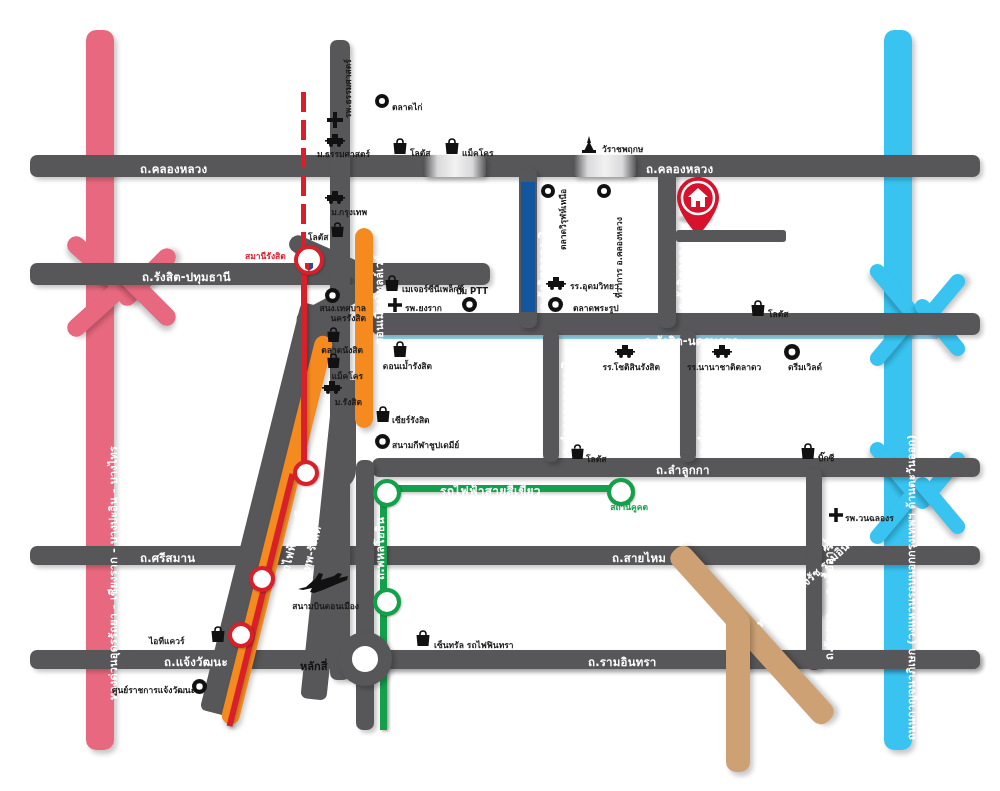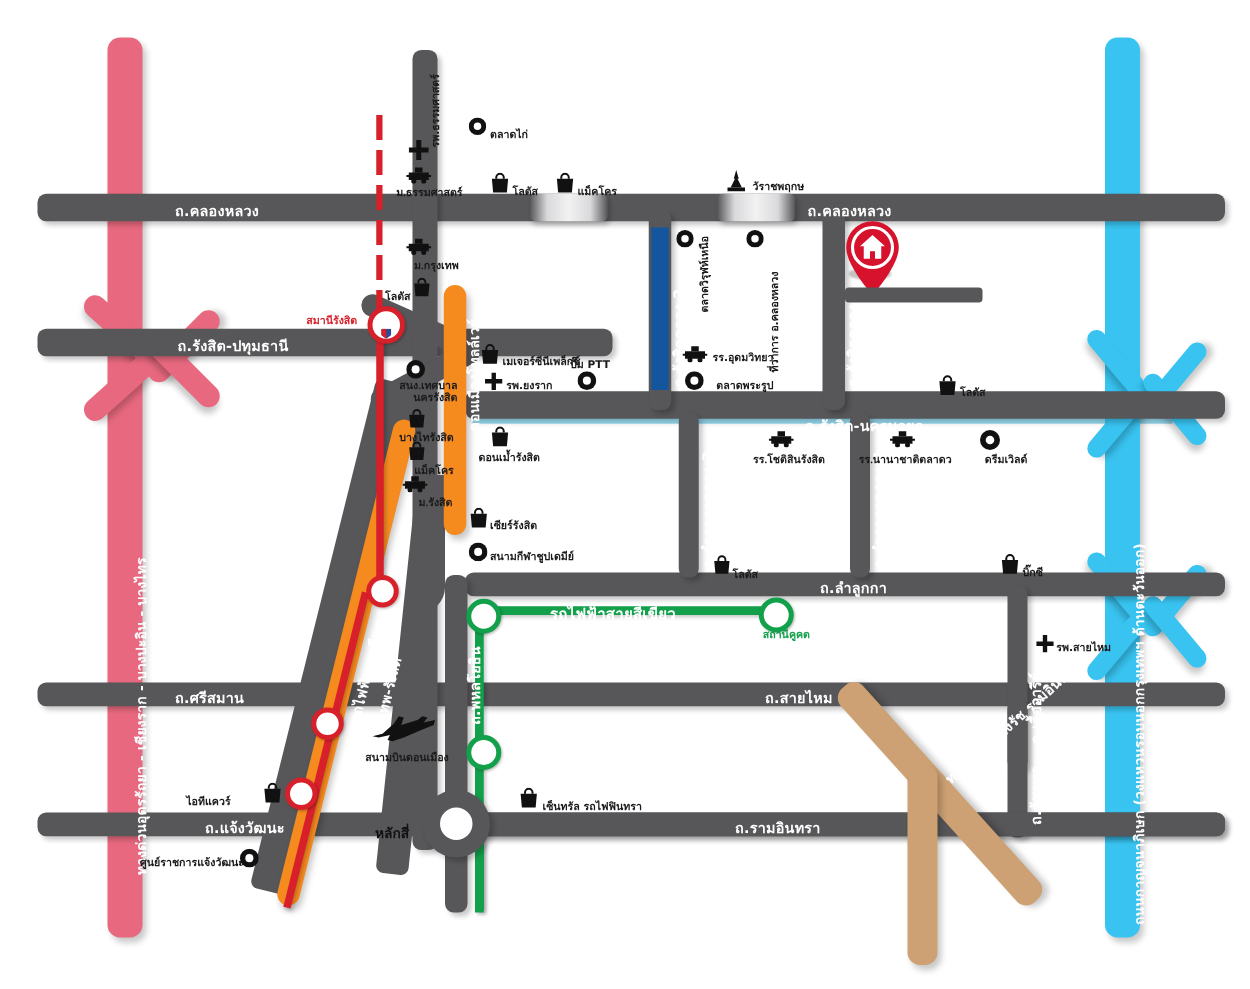--- a/index.html
+++ b/index.html
@@ -282,21 +282,21 @@
   </div>
   <div class="poi center" style="left:300px;top:303px;width:66px;line-height:10px;"><span style="white-space:pre-line;">สนง.เทศบาล
 นครรังสิต</span></div>
 
   <div class="ic" style="left:326px;top:327px;">
     <svg width="15" height="16" viewBox="0 0 16 17">
         <path d="M5 5V4a3 3 0 016 0v1" fill="none" stroke="#111" stroke-width="1.6"></path>
         <path d="M1.5 5h13l-1 11h-11z" fill="#111"></path>
       </svg>
   </div>
-  <div class="poi center" style="left:303px;top:343px;width:60px;">บางไทรังสิต</div>
+  <div class="poi center" style="left:303px;top:343px;width:60px;">ตลาดนังสิต</div>
 
   <div class="ic" style="left:326px;top:353px;">
     <svg width="15" height="16" viewBox="0 0 16 17">
         <path d="M5 5V4a3 3 0 016 0v1" fill="none" stroke="#111" stroke-width="1.6"></path>
         <path d="M1.5 5h13l-1 11h-11z" fill="#111"></path>
       </svg>
   </div>
   <div class="poi center" style="left:303px;top:369px;width:60px;">แม็คโคร</div>
 
   <div class="ic" style="left:322px;top:380px;">
@@ -428,21 +428,21 @@
         <path d="M1.5 5h13l-1 11h-11z" fill="#111"></path>
       </svg>
   </div>
   <div class="poi" style="left:818px;top:451px;">บิ๊กซี</div>
 
   <div class="ic" style="left:829px;top:508px;">
     <svg width="14" height="14" viewBox="0 0 16 16">
         <path d="M6 0h4v6h6v4h-6v6H6v-6H0V6h6z" fill="#111"></path>
       </svg>
   </div>
-  <div class="poi" style="left:845px;top:511px;">รพ.สายไหม</div>
+  <div class="poi" style="left:845px;top:511px;">รพ.วนฉลองร</div>
 
   <div class="ic" style="left:296px;top:572px;">
     <svg width="54" height="26" viewBox="0 0 54 26">
       <path d="M2 17l8-2 9-8 4-6 4 1-2 6 13-4 4-3 4 1-3 4 9-2-1 4-10 4-14 6-9 3-4-1 2-4-9 2z" fill="#111"></path>
     </svg>
   </div>
   <div class="poi center" style="left:289px;top:599px;width:70px;">สนามบินดอนเมือง</div>
 
   <div class="ic" style="left:210px;top:626px;">
     <svg width="16" height="17" viewBox="0 0 16 17">

